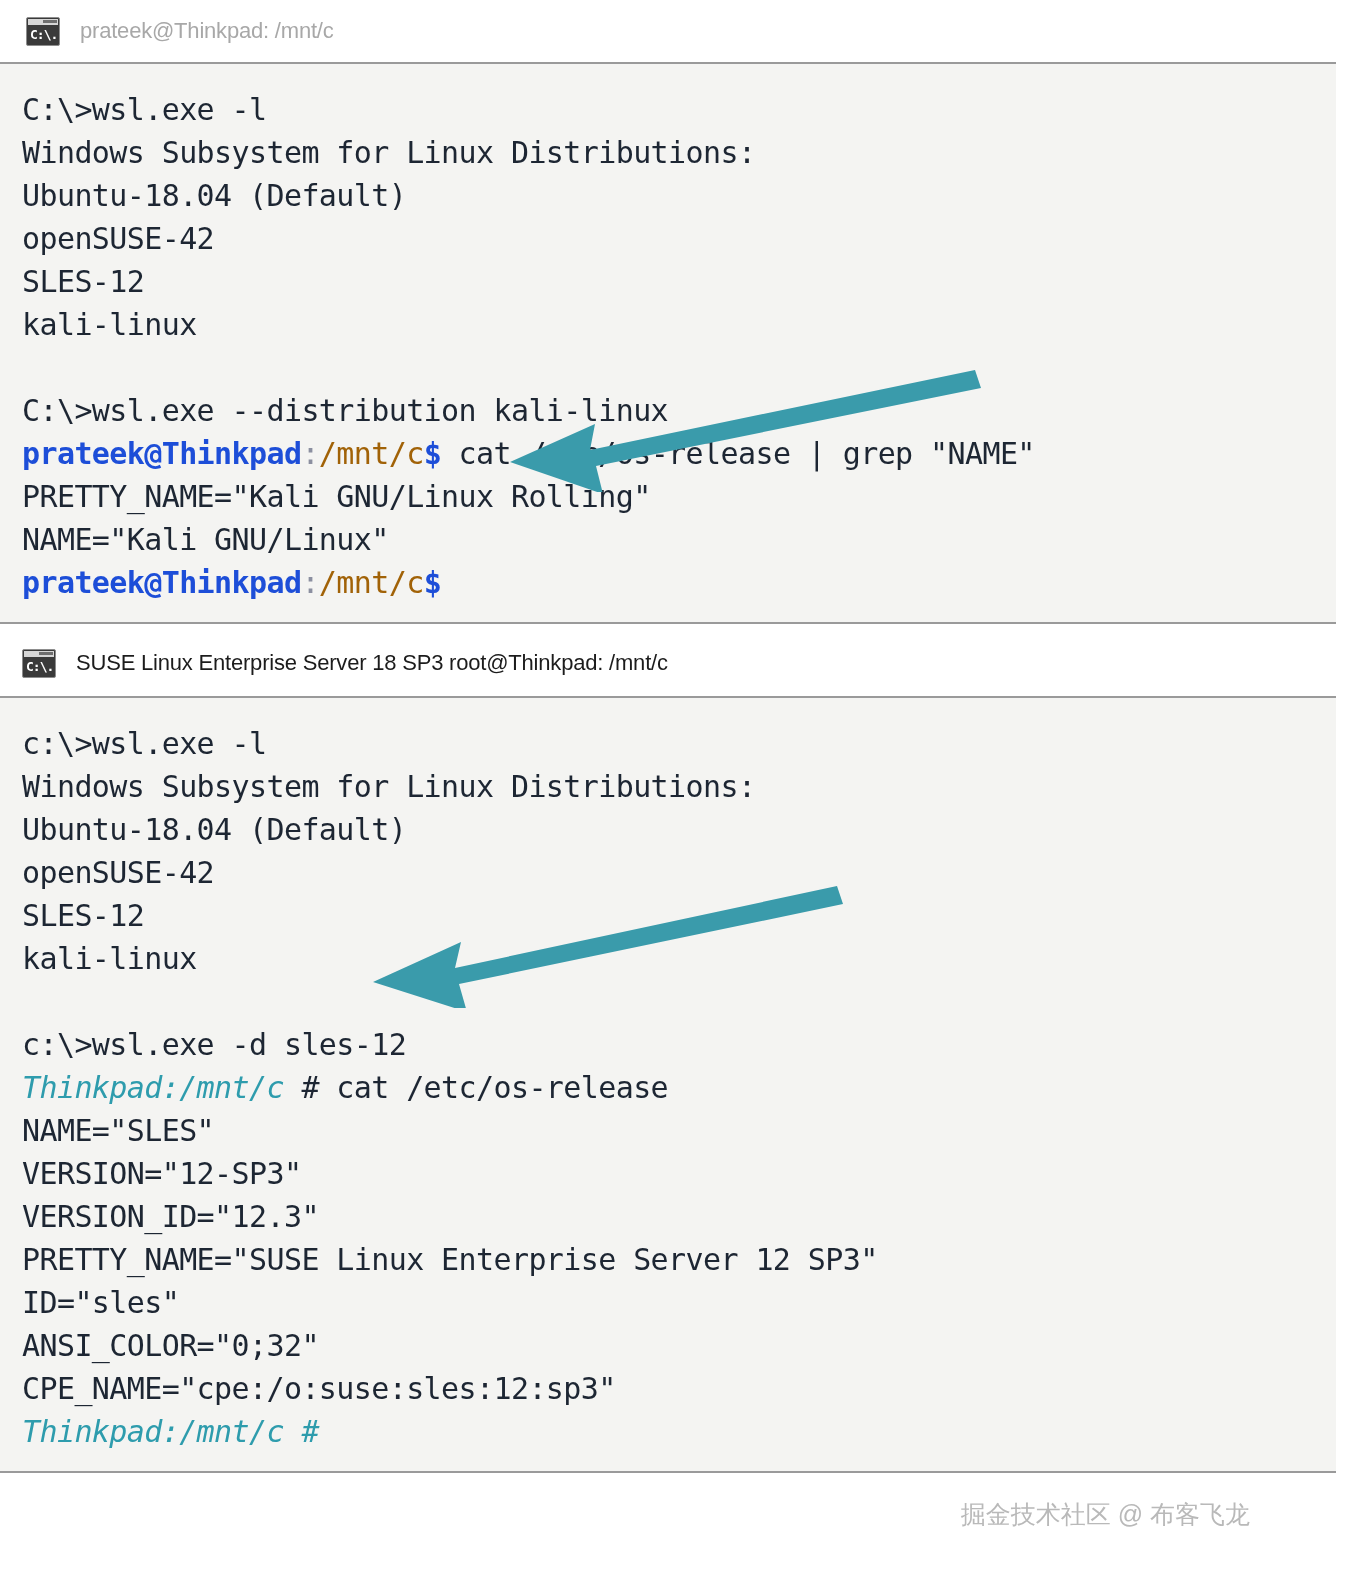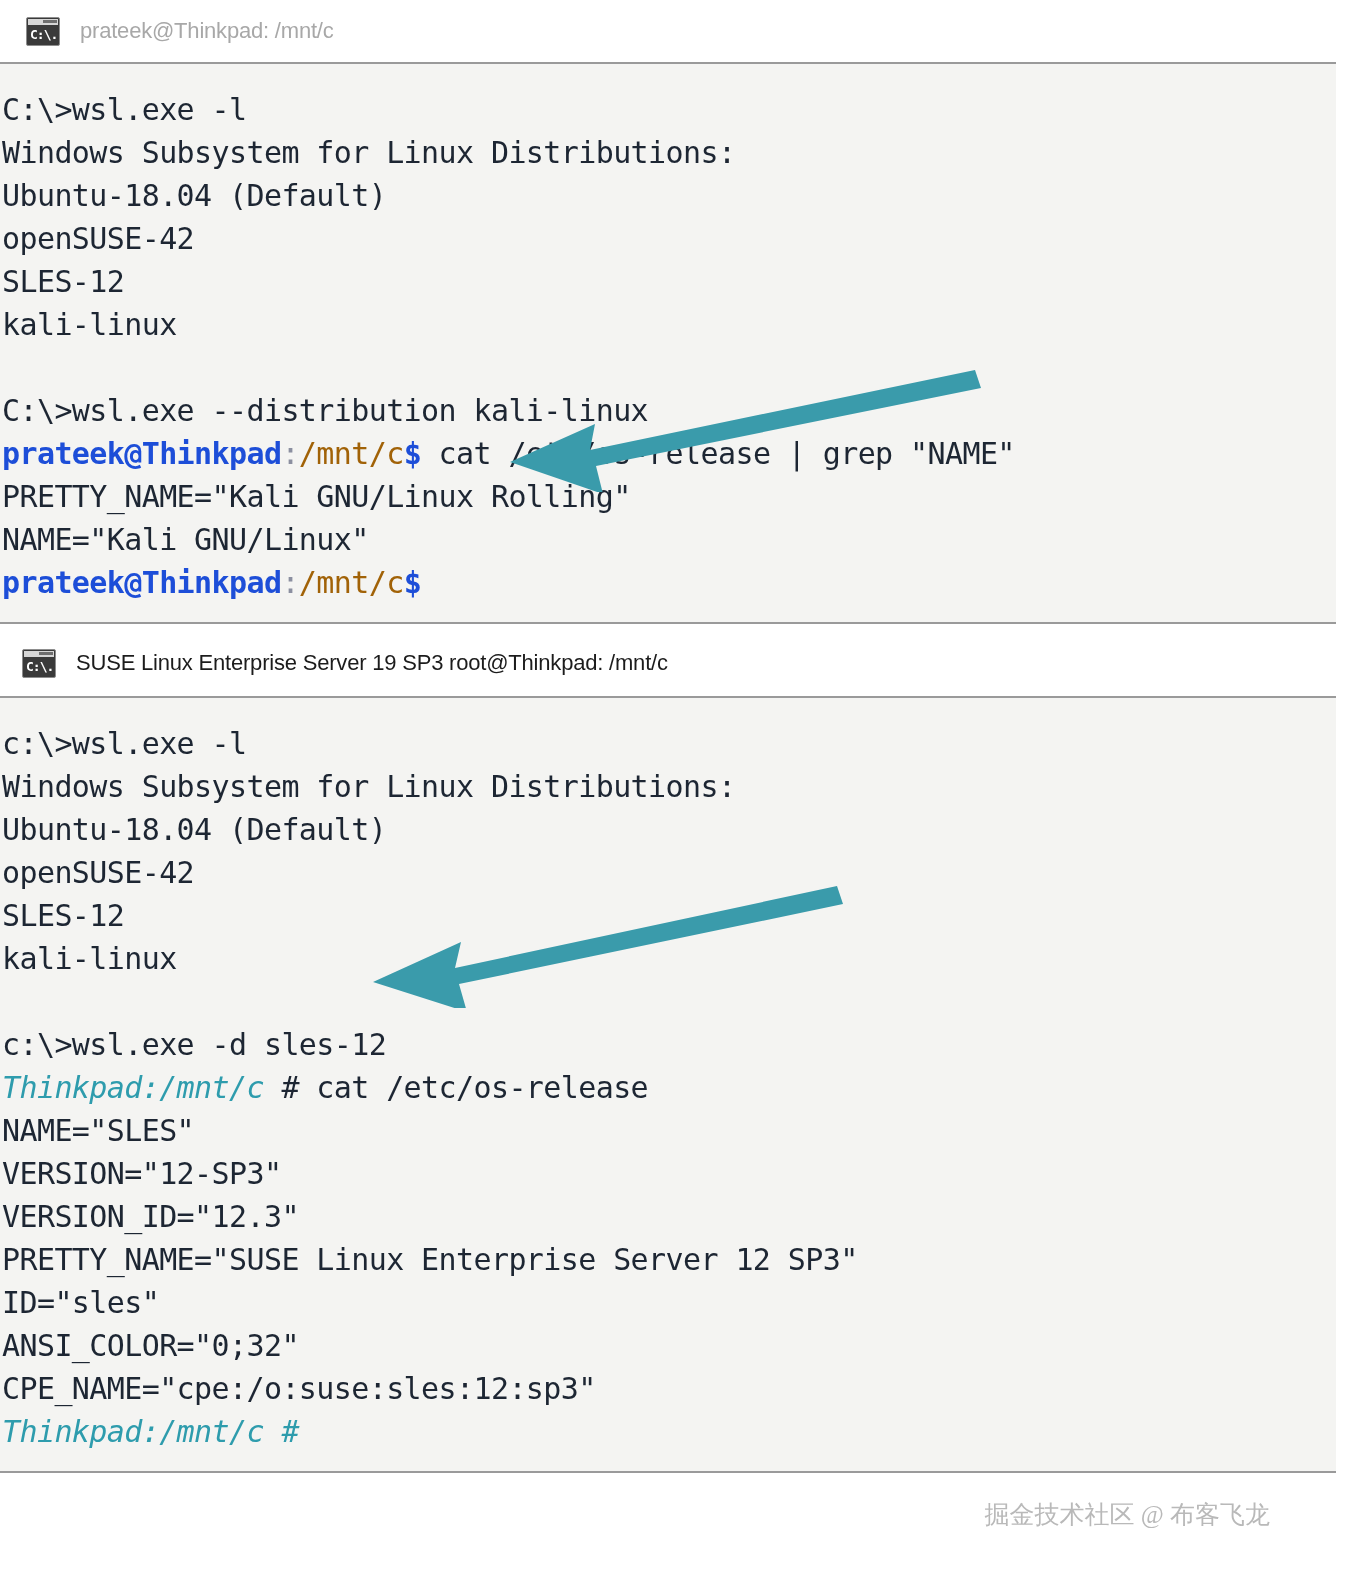--- a/index.html
+++ b/index.html
@@ -83,43 +83,43 @@
   }
   .term-inner {
     font-family: "DejaVu Sans Mono", monospace;
     font-size: 30px;
     line-height: 43px;
     color: #1d2633;
     padding: 24px 0 18px 2px;
     white-space: pre;
     letter-spacing: -0.6px;
   }
-  .line { height: 43px; }
+  .line { height: 43px; margin-left: 20px; }
   .line.blank { height: 43px; }
 
   .c-dark   { color: #1d2633; }
   .c-gray   { color: #1d4ed8; font-weight: bold; }
   .c-colon  { color: #8b8fa0; }
   .c-tan    { color: #a16207; }
   .c-teal   { color: #2e9cad; font-style: italic; }
 
   
   .arrow-svg {
     position: absolute;
     pointer-events: none;
   }
 
   
   .watermark {
     position: absolute;
-    right: 80px;
+    right: 100px;
     bottom: 38px;
     font-size: 25px;
     color: #b9b9b9;
-    font-family: Liberation Serif, serif;
+    font-family: Liberation Sans, sans-serif;
     white-space: nowrap;
   }
 
   .gap { height: 6px; background: #ffffff; }
 </style>
 </head>
 <body>
 
 <div class="titlebar">
   <span class="console-icon">
@@ -137,21 +137,21 @@
   </svg>
 </div>
 
 <div class="gap"></div>
 
 <div class="titlebar second">
   <span class="console-icon">
     <span class="bar"></span>
     <span class="glyph">C:\.</span>
   </span>
-  <span class="title-text dark">SUSE Linux Enterprise Server 19 SP3  root@Thinkpad: /mnt/c</span>
+  <span class="title-text dark">SUSE Linux Enterprise Server 18 SP3  root@Thinkpad: /mnt/c</span>
 </div>
 
 <div class="term" id="term2">
   <div class="term-inner" id="term2-lines"><div class="line"><span class="c-dark">c:\&gt;wsl.exe -l</span></div><div class="line"><span class="c-dark">Windows Subsystem for Linux Distributions:</span></div><div class="line"><span class="c-dark">Ubuntu-18.04 (Default)</span></div><div class="line"><span class="c-dark">openSUSE-42</span></div><div class="line"><span class="c-dark">SLES-12</span></div><div class="line"><span class="c-dark">kali-linux</span></div><div class="line blank">&nbsp;</div><div class="line"><span class="c-dark">c:\&gt;wsl.exe -d sles-12</span></div><div class="line"><span class="c-teal">Thinkpad:/mnt/c </span><span class="c-dark"># cat /etc/os-release</span></div><div class="line"><span class="c-dark">NAME="SLES"</span></div><div class="line"><span class="c-dark">VERSION="12-SP3"</span></div><div class="line"><span class="c-dark">VERSION_ID="12.3"</span></div><div class="line"><span class="c-dark">PRETTY_NAME="SUSE Linux Enterprise Server 12 SP3"</span></div><div class="line"><span class="c-dark">ID="sles"</span></div><div class="line"><span class="c-dark">ANSI_COLOR="0;32"</span></div><div class="line"><span class="c-dark">CPE_NAME="cpe:/o:suse:sles:12:sp3"</span></div><div class="line"><span class="c-teal">Thinkpad:/mnt/c #</span></div></div>
 
   <svg class="arrow-svg" style="left:355px; top:180px;" width="500" height="130" viewBox="0 0 500 130">
     <path d="M 482 14 L 100 96 L 106 70 L 18 110 L 112 140 L 104 112 L 488 32 Z" fill="#3a9bab" transform="translate(0,-6)"></path>
   </svg>
 </div>
 

